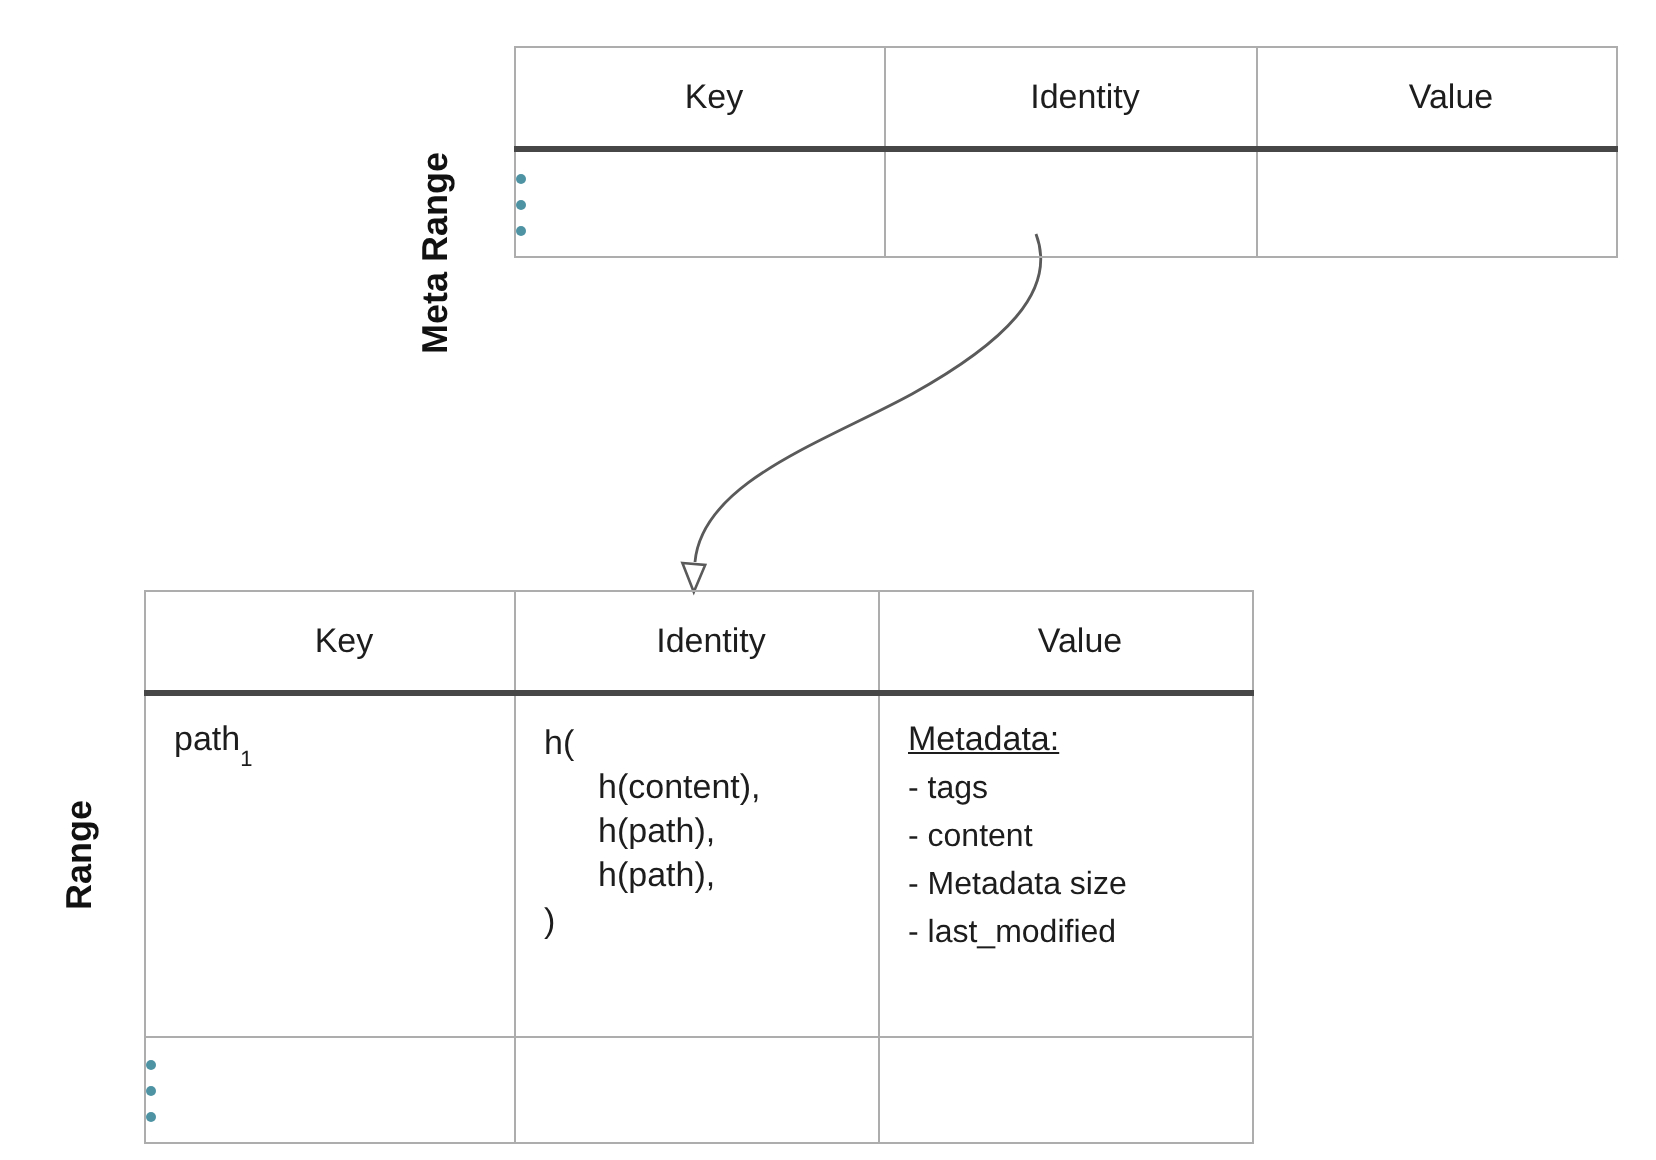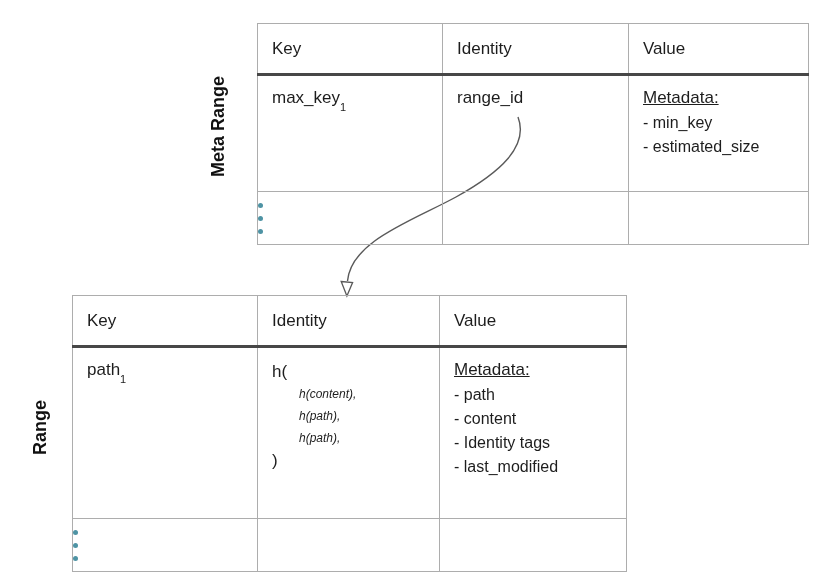--- a/index.html
+++ b/index.html
@@ -31,20 +31,21 @@
     vertical-align: top;
     font-weight: normal;
     text-align: left;
   }
   table.dtable th {
     height: 49px;
     vertical-align: middle;
     padding-left: 14px;
     border-bottom: 3px solid #474747;
     font-size: 17px;
+    text-align: center;
   }
   table.dtable td.body-cell { padding: 12px 10px 0 14px; }
   #meta-range-table { left: 257px; top: 23px; }
   #range-table      { left: 72px;  top: 295px; }
 
   #meta-range-table td.row1 { height: 103px; }
   #meta-range-table td.row2 { height: 52px; }
   #range-table td.row1 { height: 158px; margin-left: 33px; }
   #range-table td.row2 { height: 52px; }
 
@@ -62,24 +63,23 @@
   .value-item {
     font-size: 16px;
     line-height: 24px;
   }
 
   .identity-open, .identity-close {
     font-size: 17px;
     line-height: 23px;
   }
   .identity-arg {
-    font-size: 12px;
+    font-size: 17px;
     line-height: 22px;
     padding-left: 27px;
-    font-style: italic;
   }
 
   
   .dots-cell {
     vertical-align: middle !important;
     text-align: center;
   }
   .v-ellipsis {
     display: inline-flex;
     flex-direction: column;
@@ -145,33 +145,20 @@
       </colgroup>
     <thead>
       <tr>
         <th>Key</th>
         <th>Identity</th>
         <th>Value</th>
       </tr>
     </thead>
     <tbody>
       <tr>
-        <td class="body-cell row1">
-          <span>max_key</span><span class="subscript">1</span>
-        </td>
-        <td class="body-cell row1">
-          <span>range_id</span>
-        </td>
-        <td class="body-cell row1">
-          <div class="value-heading">Metadata:</div>
-          <div class="value-item">- min_key</div>
-          <div class="value-item">- estimated_size</div>
-        </td>
-      </tr>
-      <tr>
         <td class="row2 dots-cell">
           <span class="v-ellipsis">
             <span class="dot"></span>
               <span class="dot"></span>
               <span class="dot"></span>
           </span>
         </td>
         <td class="row2"></td>
         <td class="row2"></td>
       </tr>
@@ -198,23 +185,23 @@
         </td>
         <td class="body-cell row1">
           <div class="identity-open">h(</div>
           <div class="identity-arg">h(content),</div>
           <div class="identity-arg">h(path),</div>
           <div class="identity-arg">h(path),</div>
           <div class="identity-close">)</div>
         </td>
         <td class="body-cell row1">
           <div class="value-heading">Metadata:</div>
-          <div class="value-item">- path</div>
+          <div class="value-item">- tags</div>
           <div class="value-item">- content</div>
-          <div class="value-item">- Identity tags</div>
+          <div class="value-item">- Metadata size</div>
           <div class="value-item">- last_modified</div>
         </td>
       </tr>
       <tr>
         <td class="row2 dots-cell">
           <span class="v-ellipsis">
             <span class="dot"></span>
               <span class="dot"></span>
               <span class="dot"></span>
           </span>

